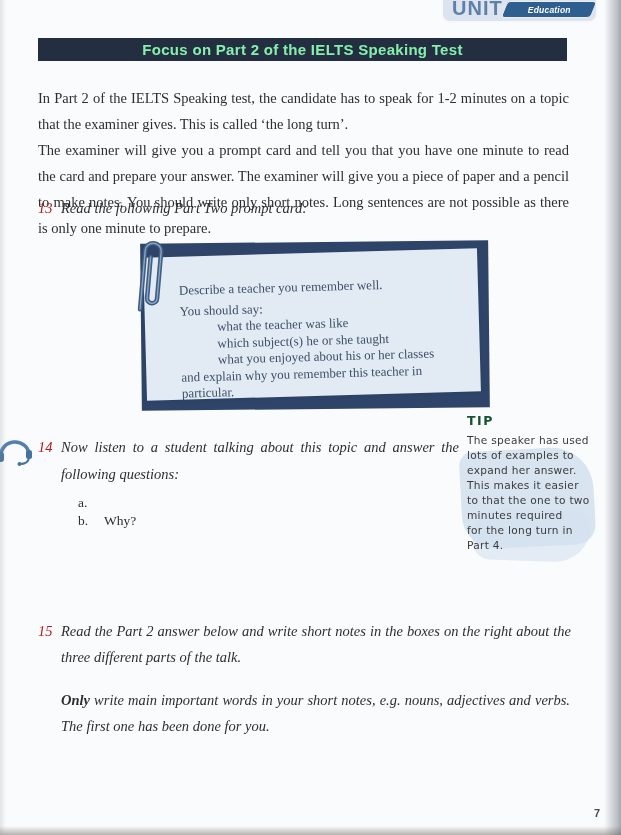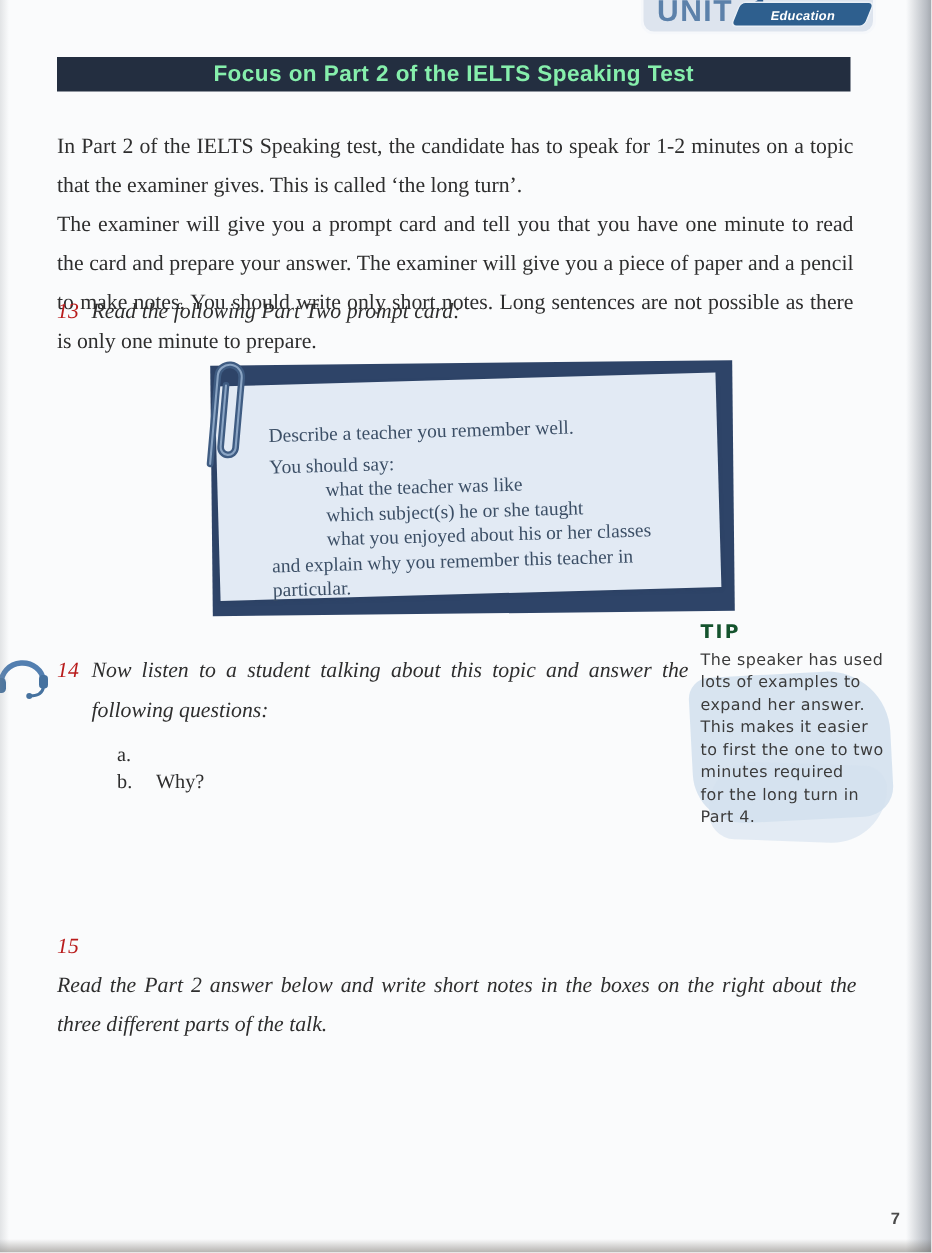--- a/index.html
+++ b/index.html
@@ -10,21 +10,21 @@
   }
   
   .edge-right{position:absolute;top:0;right:0;width:17px;height:100%;
     background:linear-gradient(to right,rgba(128,136,146,0),rgba(118,126,138,.5) 80%,rgba(105,112,122,.6));pointer-events:none;z-index:50;}
   .edge-bottom{position:absolute;left:0;bottom:0;width:100%;height:9px;
     background:linear-gradient(to bottom,rgba(100,95,88,0),rgba(96,90,82,.45));pointer-events:none;z-index:50;}
   .edge-left{position:absolute;top:0;left:0;width:6px;height:100%;
     background:linear-gradient(to right,rgba(140,145,150,.22),rgba(140,145,150,0));pointer-events:none;z-index:50;}
 
   
-  .unit-box{position:absolute;top:0;left:427px;width:157px;height:23px;box-sizing:border-box;
+  .unit-box{position:absolute;top:0;left:441px;width:157px;height:23px;box-sizing:border-box;
     background:#dde4ee;border:2px solid #f6f8fb;border-top:none;border-radius:0 0 9px 9px;}
   .unit-label{position:absolute;left:9px;top:-3px;
     font-family:"Liberation Sans",sans-serif;font-size:20px;font-weight:700;color:#5c81aa;letter-spacing:1px;}
   .unit-number{position:absolute;left:72px;top:-4px;
     font-family:"Liberation Sans",sans-serif;font-size:21px;font-weight:800;color:#2d5a8c;}
   .edu-tab{position:absolute;right:2px;top:1px;width:88px;height:15px;background:#2e5f8e;
     transform:skewX(-22deg);border-radius:4px;border:1px solid #e9eff6;display:flex;align-items:center;justify-content:center;}
   .edu-tab span{transform:skewX(22deg);color:#ffffff;
     font-family:"Liberation Sans",sans-serif;font-style:italic;font-weight:700;font-size:8.5px;letter-spacing:.2px;}
 
@@ -36,21 +36,21 @@
   .para{position:absolute;left:38px;width:531px;font-size:14.5px;line-height:26px;text-align:justify;}
   #para1{top:70px;}
   #para2{top:122px;}
 
   .task{position:absolute;left:38px;display:flex;font-style:italic;font-size:14.5px;}
   .task-num{color:#b91c1c;width:23px;flex:none;}
   .task-text{flex:1;}
   #task13{top:200px;}
   #task14{top:434px;width:421px;line-height:27px;}
   #task14 .task-text{text-align:justify;}
-  #task15{top:618px;width:533px;line-height:26px;flex-direction:column;}
+  #task15{top:618px;width:533px;line-height:26px;}
   #task15 .task-text{text-align:justify;}
 
   .questions{position:absolute;left:78px;top:494px;font-size:13.5px;line-height:18px;}
   .q-row{display:flex;}
   .q-label{width:26px;flex:none;}
 
   .note{position:absolute;left:61px;top:672px;width:509px;font-style:italic;font-size:14.5px;line-height:26px;text-align:justify;}
   .note .lead{font-weight:700;}
 
   
@@ -149,32 +149,33 @@
 
   <div class="tip">
     <div class="tip-blob"></div>
     <div class="tip-blob2"></div>
     <div class="tip-head">TIP</div>
     <div class="tip-lines">
       <div>The speaker has used</div>
       <div>lots of examples to</div>
       <div>expand her answer.</div>
       <div>This makes it easier</div>
-      <div>to first the one to two</div>
+      <div>to that the one to two</div>
       <div>minutes required</div>
       <div>for the long turn in</div>
       <div>Part 4.</div>
     </div>
   </div>
 
 
   <div class="task" id="task15">
     <span class="task-num">15</span>
     <span class="task-text">Read the Part 2 answer below and write short notes in the boxes on the right about the three different parts of the talk.</span>
   </div>
 
+  <p class="note"><span class="lead">Only</span><span> write main important words in your short notes, e.g. nouns, adjectives and verbs. The first one has been done for you.</span></p>
 
   <div class="page-num">7</div>
 
   <div class="edge-right"></div>
   <div class="edge-bottom"></div>
   <div class="edge-left"></div>
 </div>
 
 </body></html>

